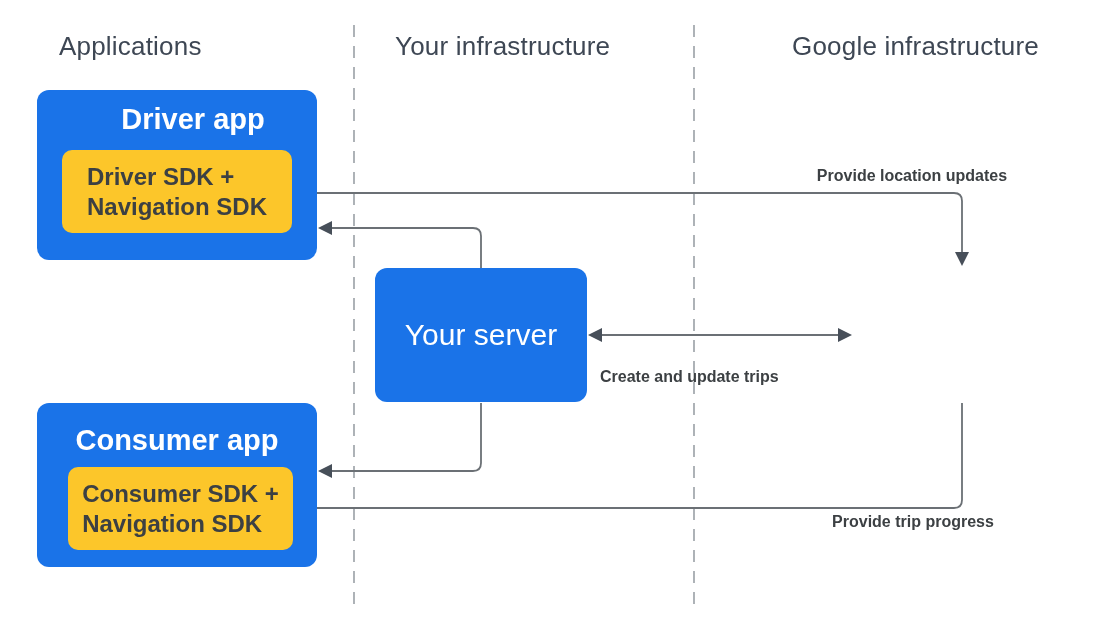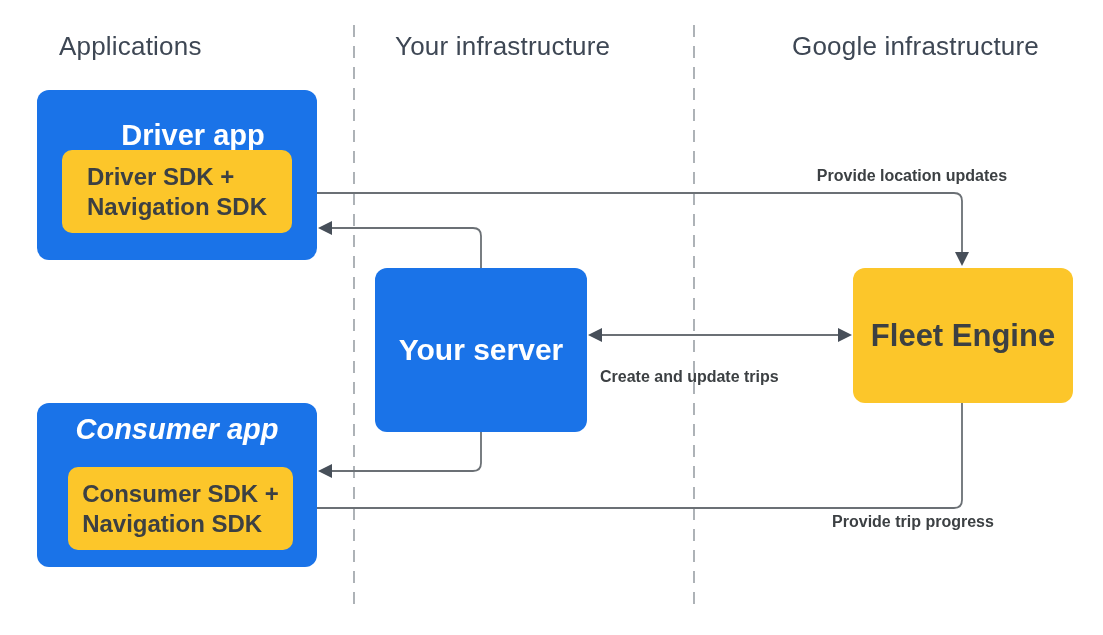--- a/index.html
+++ b/index.html
@@ -25,33 +25,33 @@
   #header-your-infrastructure{left:395px; width:280px;}
   #header-google-infrastructure{left:792px; width:280px;}
 
   .node{position:absolute; border-radius:12px; box-sizing:border-box;}
   .node.blue{background:var(--blue);}
   .node.yellow{background:var(--yellow);}
   .node-title{
     text-align:center; font-weight:bold; color:var(--white); font-size:29px; line-height:34px;
   }
   #driver-app{left:37px; top:90px; width:280px; height:170px;}
-  #driver-app .node-title{padding-top:28px;margin-left:32px;}
+  #driver-app .node-title{padding-top:12px;margin-left:32px;}
   #driver-sdk{left:25px; top:60px; width:230px; height:83px; border-radius:10px;}
   #consumer-app{left:37px; top:403px; width:280px; height:164px;}
-  #consumer-app .node-title{padding-top:9px;font-style:italic;}
+  #consumer-app .node-title{padding-top:20px;}
   #consumer-sdk{left:31px; top:64px; width:225px; height:83px; border-radius:10px;}
   .sdk-box{
     position:absolute; display:flex; align-items:center; justify-content:center;
     font-weight:bold; font-size:24px; line-height:30px; color:var(--dark-text);
     text-align:left; white-space:pre-line;
   }
   #your-server{
-    left:375px; top:268px; width:212px; height:164px; display:flex; align-items:center;
-    justify-content:center; font-weight:bold; font-size:30px; color:var(--white);
+    left:375px; top:268px; width:212px; height:134px; display:flex; align-items:center;
+    justify-content:center; font-weight:normal; font-size:30px; color:var(--white);
   }
   #fleet-engine{
     left:853px; top:268px; width:220px; height:135px; display:flex; align-items:center;
     justify-content:center; font-weight:bold; font-size:31px; color:var(--dark-text);
   }
 
   .edge-label{
     position:absolute; font-weight:bold; font-size:16px; color:var(--dark-text);
     line-height:22px; white-space:nowrap;
   }
@@ -98,19 +98,18 @@
   </div>
 
   <div class="node blue" id="consumer-app">
     <div class="node-title">Consumer app</div>
     <div class="node yellow sdk-box" id="consumer-sdk">Consumer SDK +
 Navigation SDK</div>
   </div>
 
   <div class="node blue" id="your-server">Your server</div>
 
-  <div class="node yellow" id="fleet-engine">Fleet Engine</div>
 
   <div class="edge-label" id="label-location-updates">Provide location updates</div>
   <div class="edge-label" id="label-trip-progress">Provide trip progress</div>
   <div class="edge-label" id="label-create-trips">Create and update trips</div>
 
 </div>
 
 </body></html>

